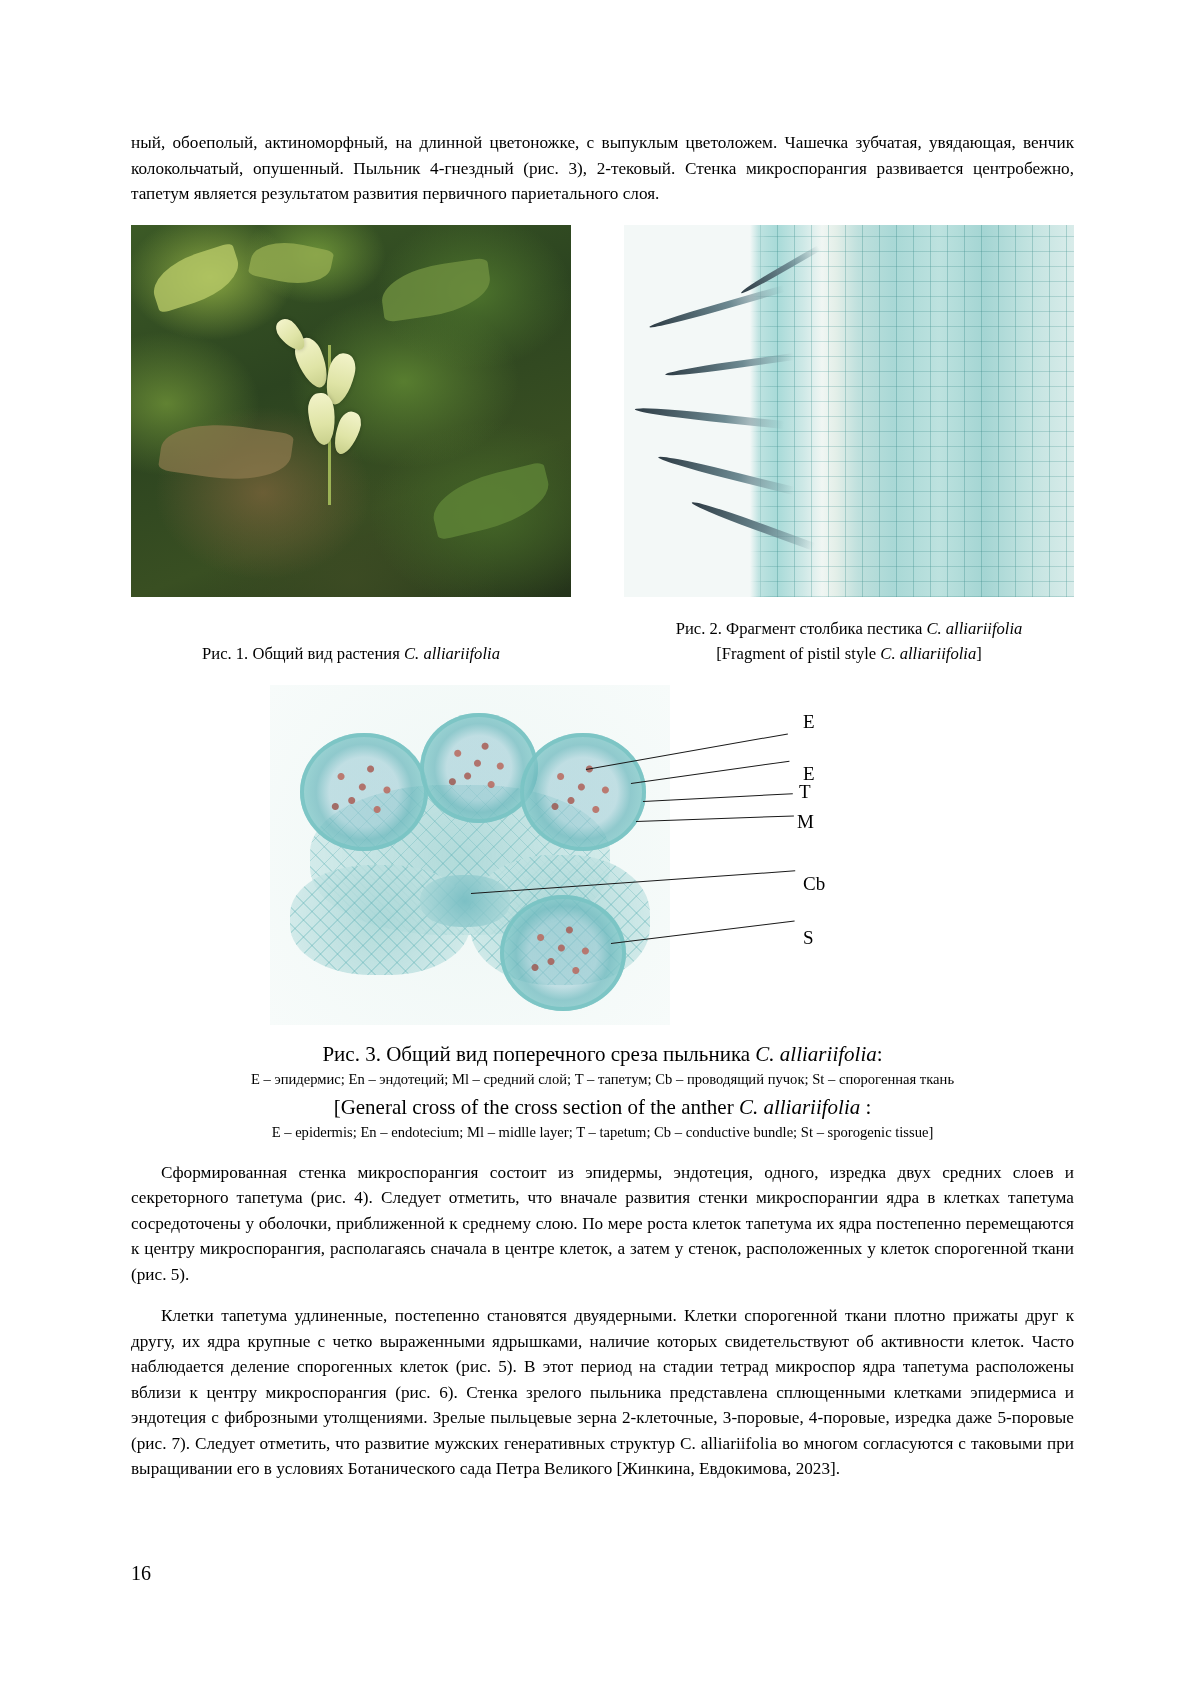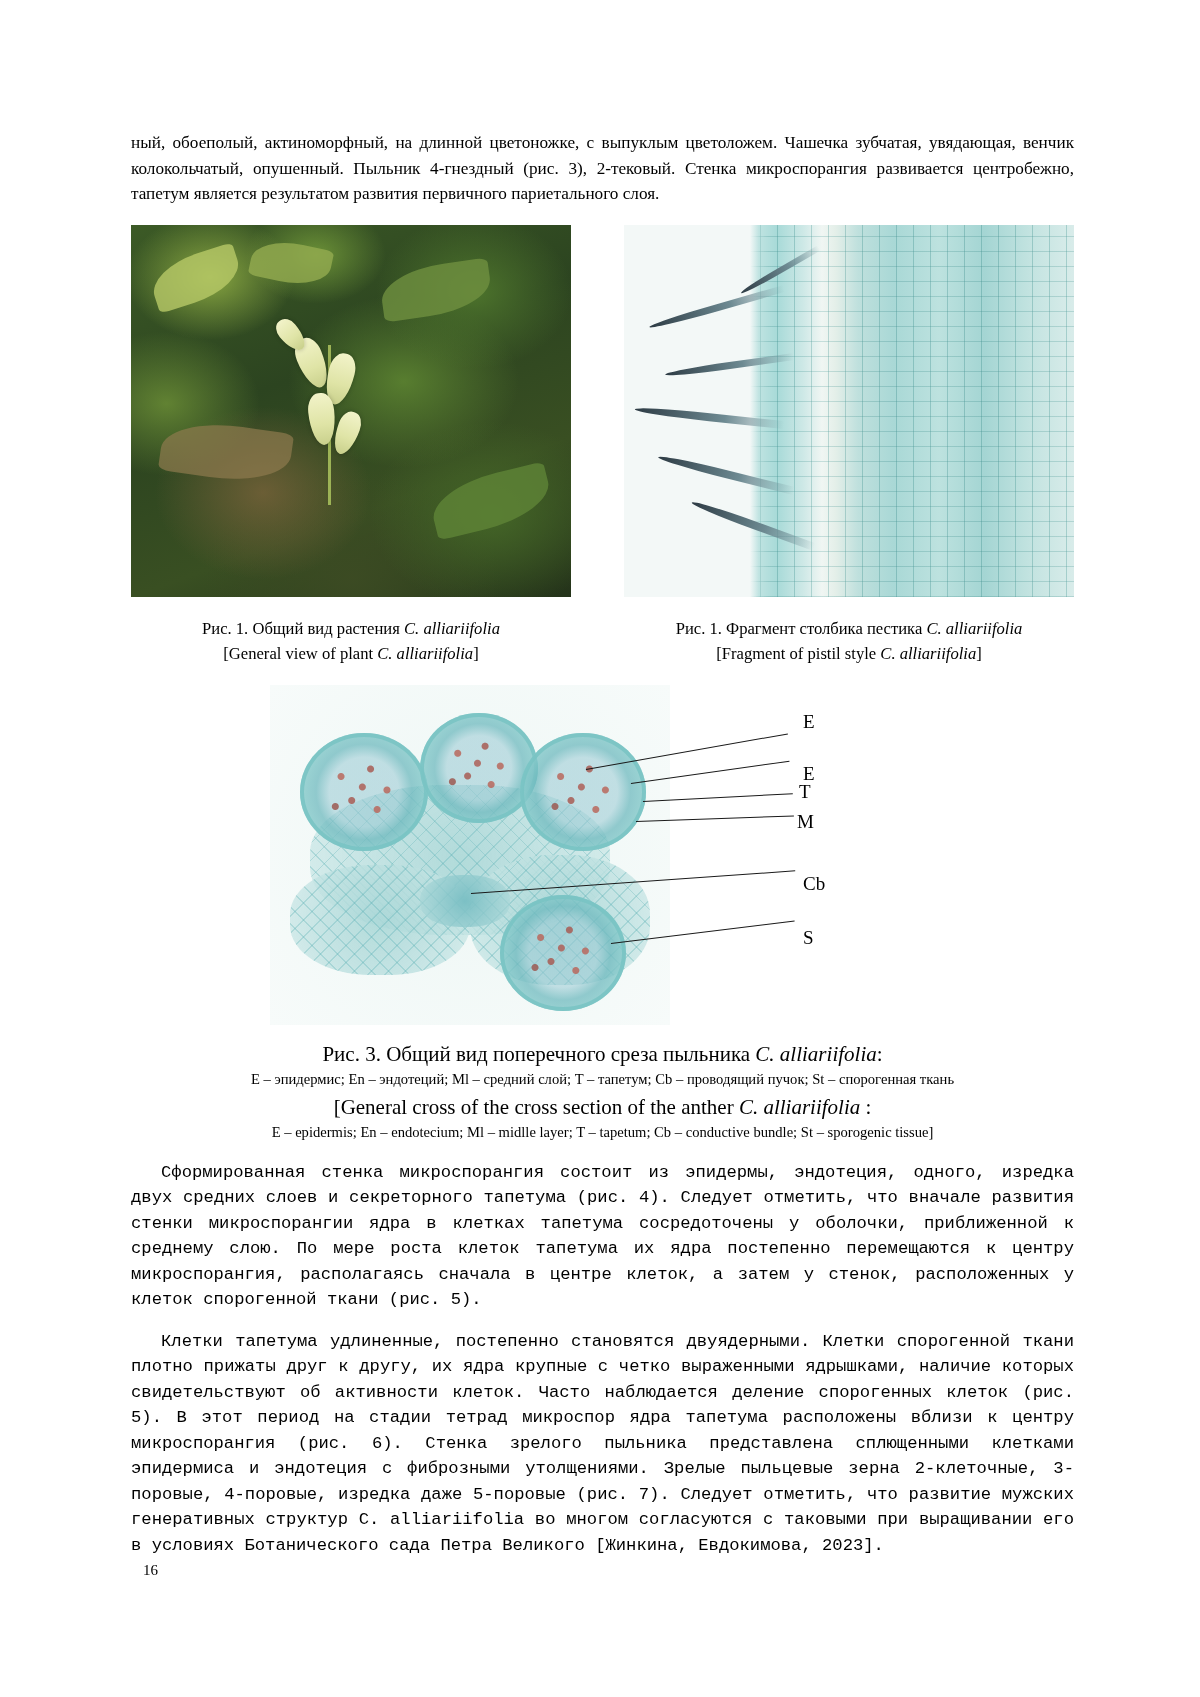--- a/index.html
+++ b/index.html
@@ -30,21 +30,21 @@
 
   
   .para {
     font-size: 17.2px;
     line-height: 25.5px;
     text-align: justify;
     text-justify: inter-word;
     margin: 0;
     hyphens: manual;
   }
-  .para.indent { text-indent: 30px; font-family: Liberation Mono, monospace; }
+  .para.indent { text-indent: 30px; }
   .para + .para { margin-top: 16px; }
 
   em, .ital { font-style: italic; }
 
   
   .fig-row {
     display: flex;
     justify-content: space-between;
     margin-top: 18px;
   }
@@ -210,23 +210,23 @@
   .fig3-sub {
     text-align: center;
     font-size: 14.6px;
     line-height: 24px;
   }
 
   .body-text { margin-top: 16px; }
 
   .page-number {
     position: absolute;
-    left: 143px;
+    left: 131px;
     top: 1562px;
-    font-size: 15px;
+    font-size: 20px;
   }
 </style>
 </head>
 <body>
 
 <div class="page">
   <div class="content">
 
     <p class="para">ный, обоеполый, актиноморфный, на длинной цветоножке, с выпуклым цветоложем. Чашечка зубчатая, увядающая, венчик колокольчатый, опушенный. Пыльник 4-гнездный (рис. 3), 2-тековый. Стенка микроспорангия развивается центробежно, тапетум является результатом развития первичного париетального слоя.</p>
 
@@ -261,27 +261,24 @@
           <div class="hair" style="left:105px;top:20px;width:90px;height:6px;transform:rotate(-30deg);"></div>
         </div>
       </div>
     </div>
 
     <div class="cap-row">
       <div class="cap-col left">
         <div class="caption">
           <span>Рис. 1. Общий вид растения </span><em>C. alliariifolia</em>
         </div>
-        <div class="caption" style="margin-top:2px">
-          <span>[General view of plant </span><em>C. alliariifolia</em><span>]</span>
-        </div>
       </div>
       <div class="cap-col">
         <div class="caption">
-          <span>Рис. 1. Фрагмент столбика пестика </span><em>C. alliariifolia</em>
+          <span>Рис. 2. Фрагмент столбика пестика </span><em>C. alliariifolia</em>
         </div>
         <div class="caption" style="margin-top:2px">
           <span>[Fragment of pistil style </span><em>C. alliariifolia</em><span>]</span>
         </div>
       </div>
     </div>
 
     <div class="fig3-wrap">
       <div class="fig3-img">
         <div class="anther-bg"></div>

